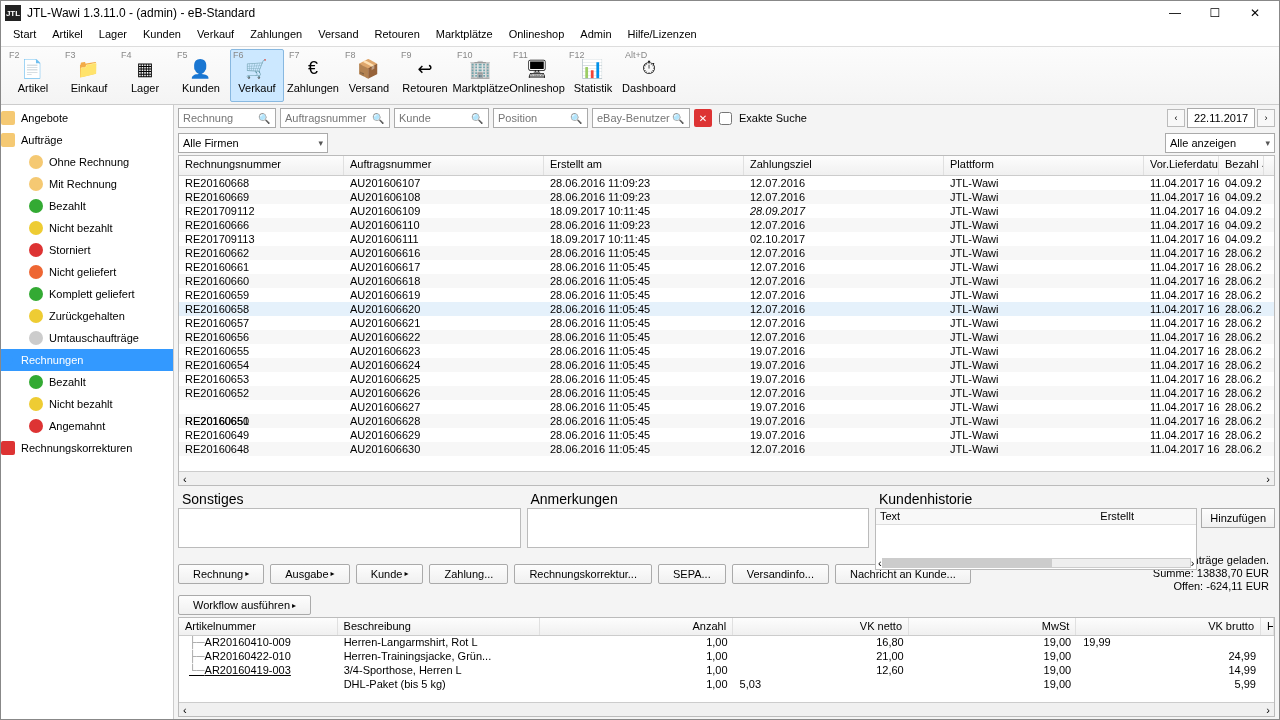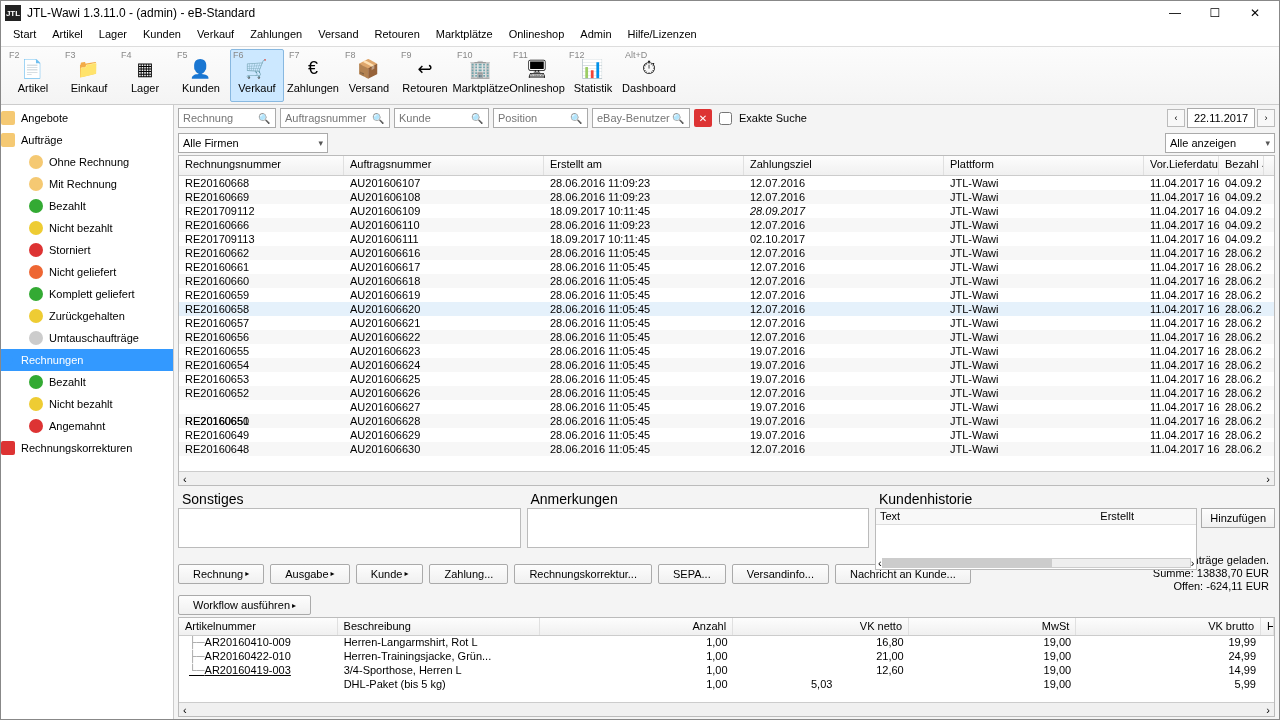--- a/index.html
+++ b/index.html
@@ -548,21 +548,21 @@
             <div class="gh" style="width: 210px; text-align: right;">VK brutto</div>
             <div class="gh" style="width: 10px; text-align: left;">H</div>
           </div>
         <div class="li-body" id="libody">
             <div class="li-row">
               <div class="gc" style="width: 180px; text-align: left;"><span class="tree-conn">├─</span>AR20160410-009</div>
               <div class="gc" style="width: 230px; text-align: left;">Herren-Langarmshirt, Rot L</div>
               <div class="gc" style="width: 220px; text-align: right;">1,00</div>
               <div class="gc" style="width: 200px; text-align: right;">16,80</div>
               <div class="gc" style="width: 190px; text-align: right;">19,00</div>
-              <div class="gc" style="width: 210px; text-align: right;">19,99</div>
+              <div class="gc" style="width: 210px; text-align: left;">19,99</div>
               <div class="gc" style="width: 10px; text-align: left;"></div>
             </div>
             <div class="li-row">
               <div class="gc" style="width: 180px; text-align: left;"><span class="tree-conn">├─</span>AR20160422-010</div>
               <div class="gc" style="width: 230px; text-align: left;">Herren-Trainingsjacke, Grün...</div>
               <div class="gc" style="width: 220px; text-align: right;">1,00</div>
               <div class="gc" style="width: 200px; text-align: right;">21,00</div>
               <div class="gc" style="width: 190px; text-align: right;">19,00</div>
               <div class="gc" style="width: 210px; text-align: right;">24,99</div>
               <div class="gc" style="width: 10px; text-align: left;"></div>
@@ -573,21 +573,21 @@
               <div class="gc" style="width: 220px; text-align: right;">1,00</div>
               <div class="gc" style="width: 200px; text-align: right;">12,60</div>
               <div class="gc" style="width: 190px; text-align: right;">19,00</div>
               <div class="gc" style="width: 210px; text-align: right;">14,99</div>
               <div class="gc" style="width: 10px; text-align: left;"></div>
             </div>
             <div class="li-row">
               <div class="gc" style="width: 180px; text-align: left;"></div>
               <div class="gc" style="width: 230px; text-align: left;">DHL-Paket (bis 5 kg)</div>
               <div class="gc" style="width: 220px; text-align: right;">1,00</div>
-              <div class="gc" style="width: 200px; text-align: center;">5,03</div>
+              <div class="gc" style="width: 200px; text-align: left;">5,03</div>
               <div class="gc" style="width: 190px; text-align: right;">19,00</div>
               <div class="gc" style="width: 210px; text-align: right;">5,99</div>
               <div class="gc" style="width: 10px; text-align: left;"></div>
             </div>
           </div>
         <div class="grid-scroll">
             <span style="padding:0 4px">‹</span>
             <div style="flex:1"></div>
             <span style="padding:0 4px">›</span>
           </div>

